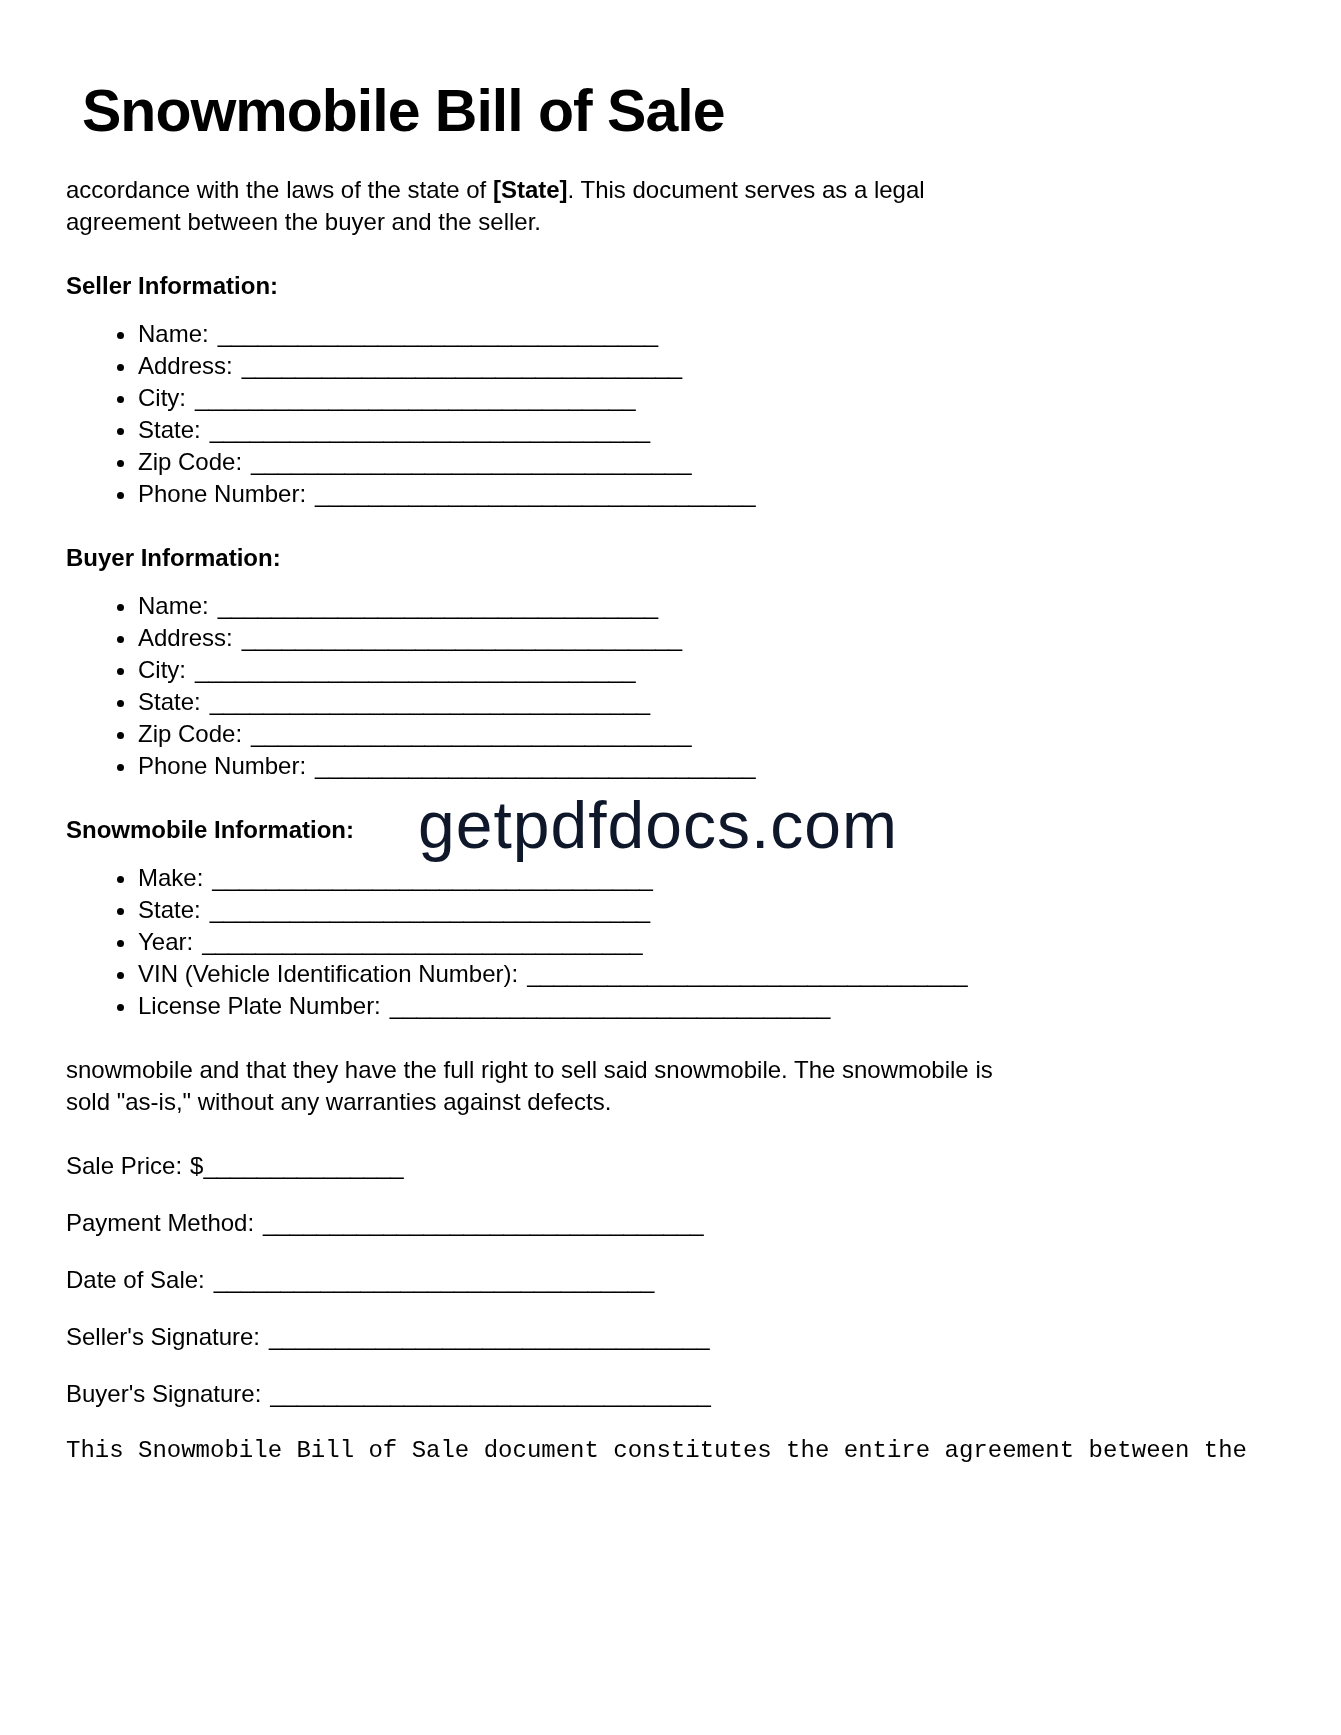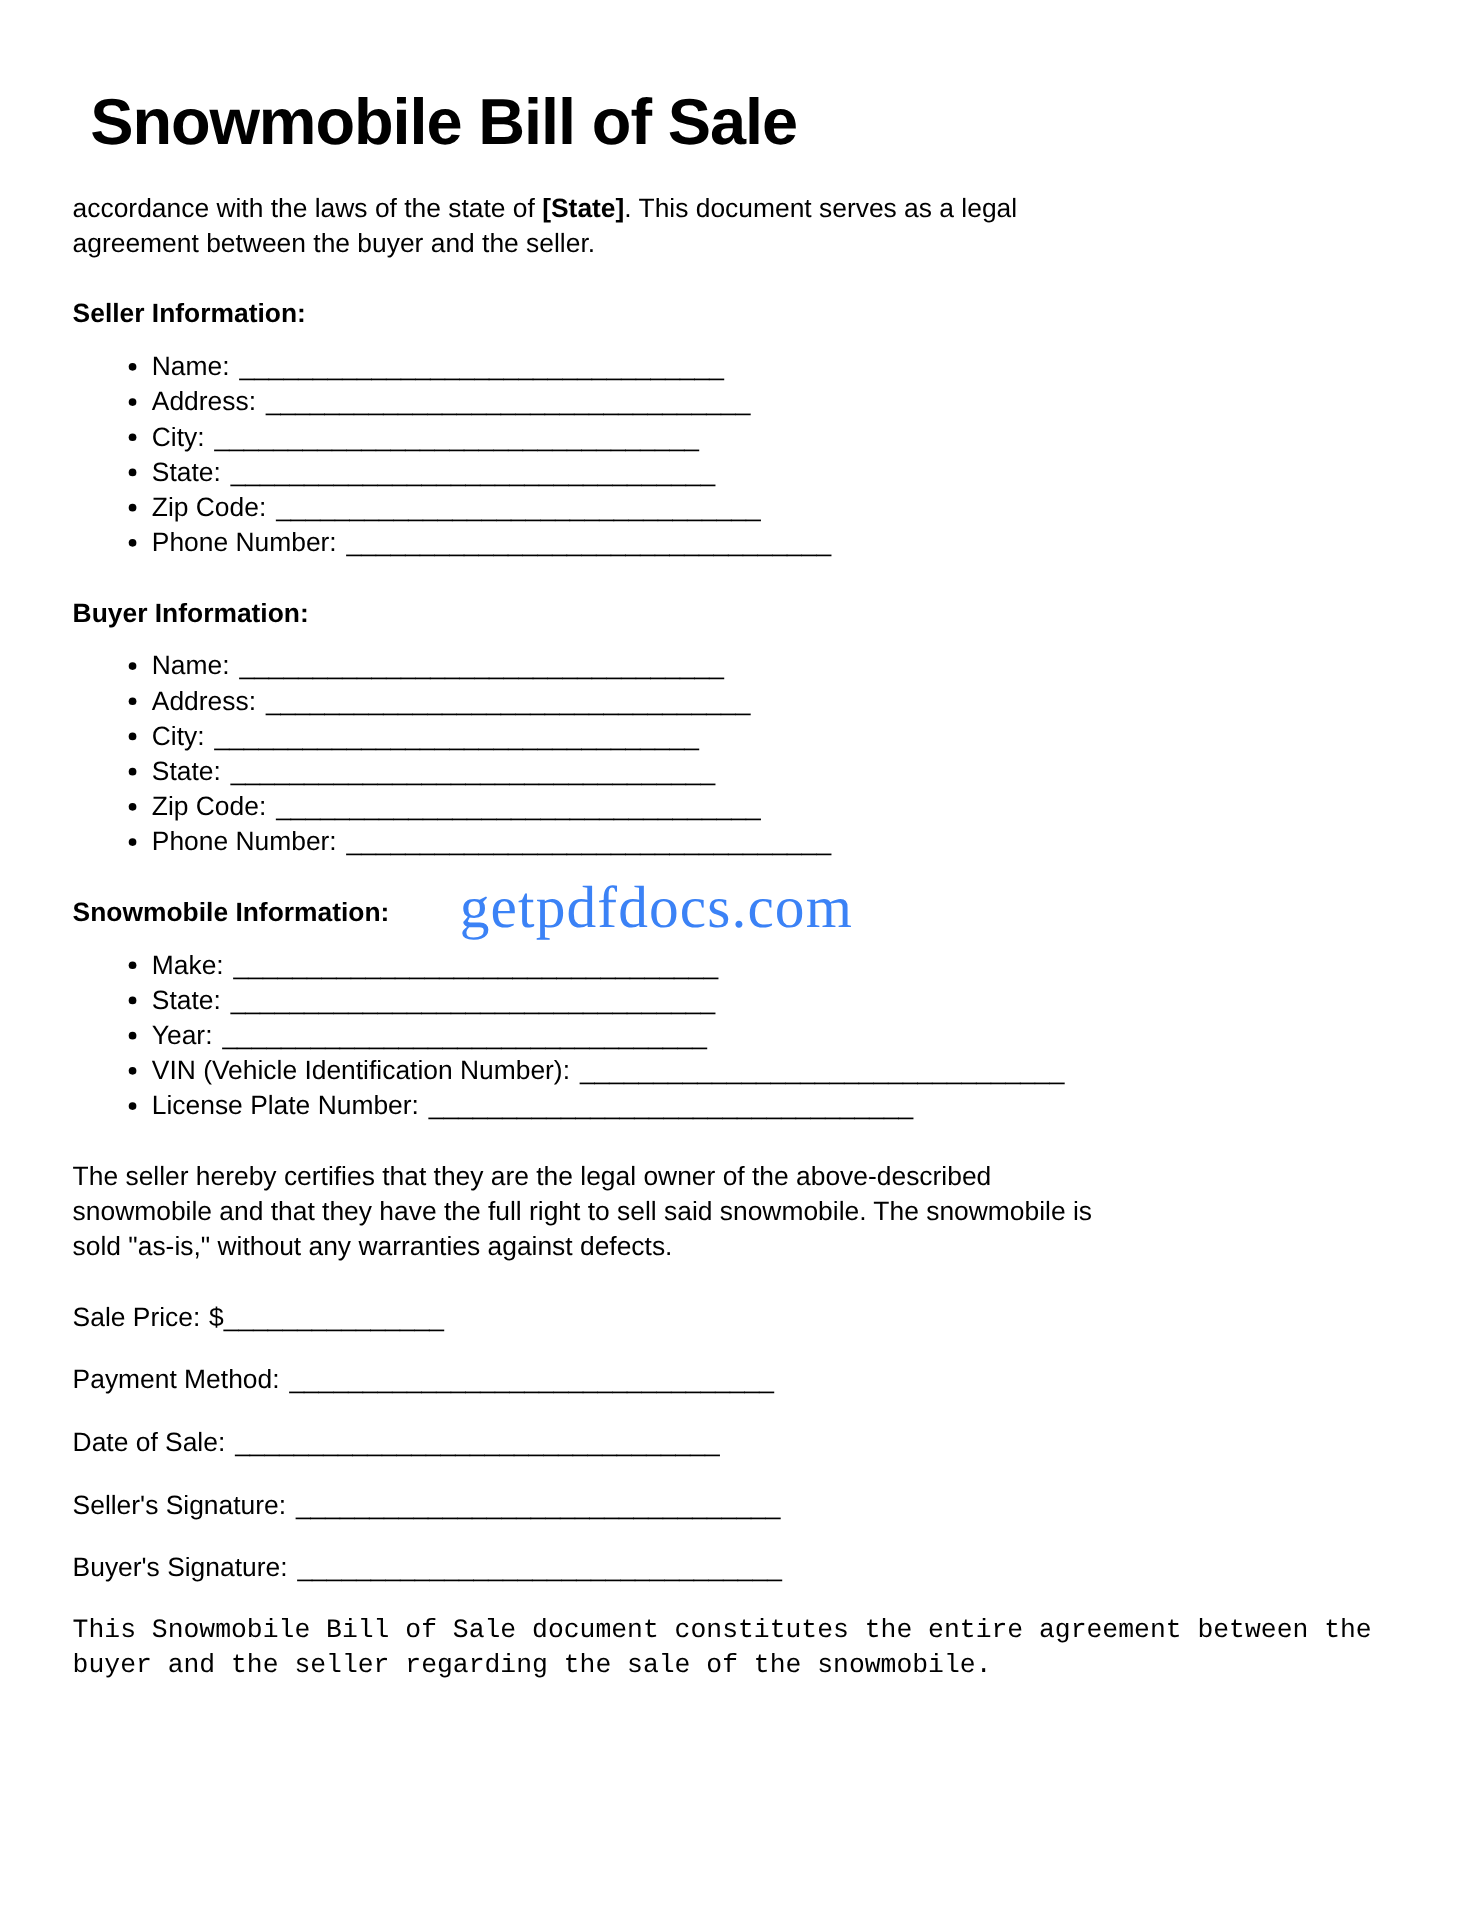--- a/index.html
+++ b/index.html
@@ -55,27 +55,27 @@
     margin: 0 0 25px 0;
     line-height: 32px;
     white-space: nowrap;
   }
   .inline-field .lbl { font-weight: normal; }
   .currency { margin-left: 8px; }
   .watermark {
     position: absolute;
     left: 352px;
     top: -16px;
-    font-family: Liberation Serif, serif;
+    font-family: Liberation Sans, sans-serif;
     font-weight: normal;
-    font-size: 54px;
+    font-size: 66px;
     line-height: 54px;
     letter-spacing: 1px;
     white-space: nowrap;
-    color: #3b82f6;
+    color: #0f172a;
   }
   .closing { margin-bottom: 0; font-family: Liberation Mono, monospace; }
 </style>
 </head>
 <body>
 
 <h1 class="doc-title">Snowmobile Bill of Sale</h1>
 
 <div class="para">
   <div class="line"><span>accordance with the laws of the state of </span><b>[State]</b><span>. This document serves as a legal</span></div>
@@ -112,21 +112,20 @@
 </div>
 <ul class="field-list">
   <li><span class="lbl">Make:</span><span class="blank">_________________________________</span></li>
   <li><span class="lbl">State:</span><span class="blank">_________________________________</span></li>
   <li><span class="lbl">Year:</span><span class="blank">_________________________________</span></li>
   <li><span class="lbl">VIN (Vehicle Identification Number):</span><span class="blank">_________________________________</span></li>
   <li><span class="lbl">License Plate Number:</span><span class="blank">_________________________________</span></li>
 </ul>
 
 <div class="para">
-  <div class="line">The seller hereby certifies that they are the legal owner of the above-described</div>
   <div class="line">snowmobile and that they have the full right to sell said snowmobile. The snowmobile is</div>
   <div class="line">sold "as-is," without any warranties against defects.</div>
 </div>
 
 <div class="inline-field">
   <span class="lbl">Sale Price:</span><span class="currency">$</span><span class="blank tight">_______________</span>
 </div>
 
 <div class="inline-field">
   <span class="lbl">Payment Method:</span><span class="blank">_________________________________</span>
@@ -139,14 +138,13 @@
 <div class="inline-field">
   <span class="lbl">Seller's Signature:</span><span class="blank">_________________________________</span>
 </div>
 
 <div class="inline-field">
   <span class="lbl">Buyer's Signature:</span><span class="blank">_________________________________</span>
 </div>
 
 <div class="para closing">
   <div class="line">This Snowmobile Bill of Sale document constitutes the entire agreement between the</div>
-  <div class="line">buyer and the seller regarding the sale of the snowmobile.</div>
 </div>
 
 </body></html>

